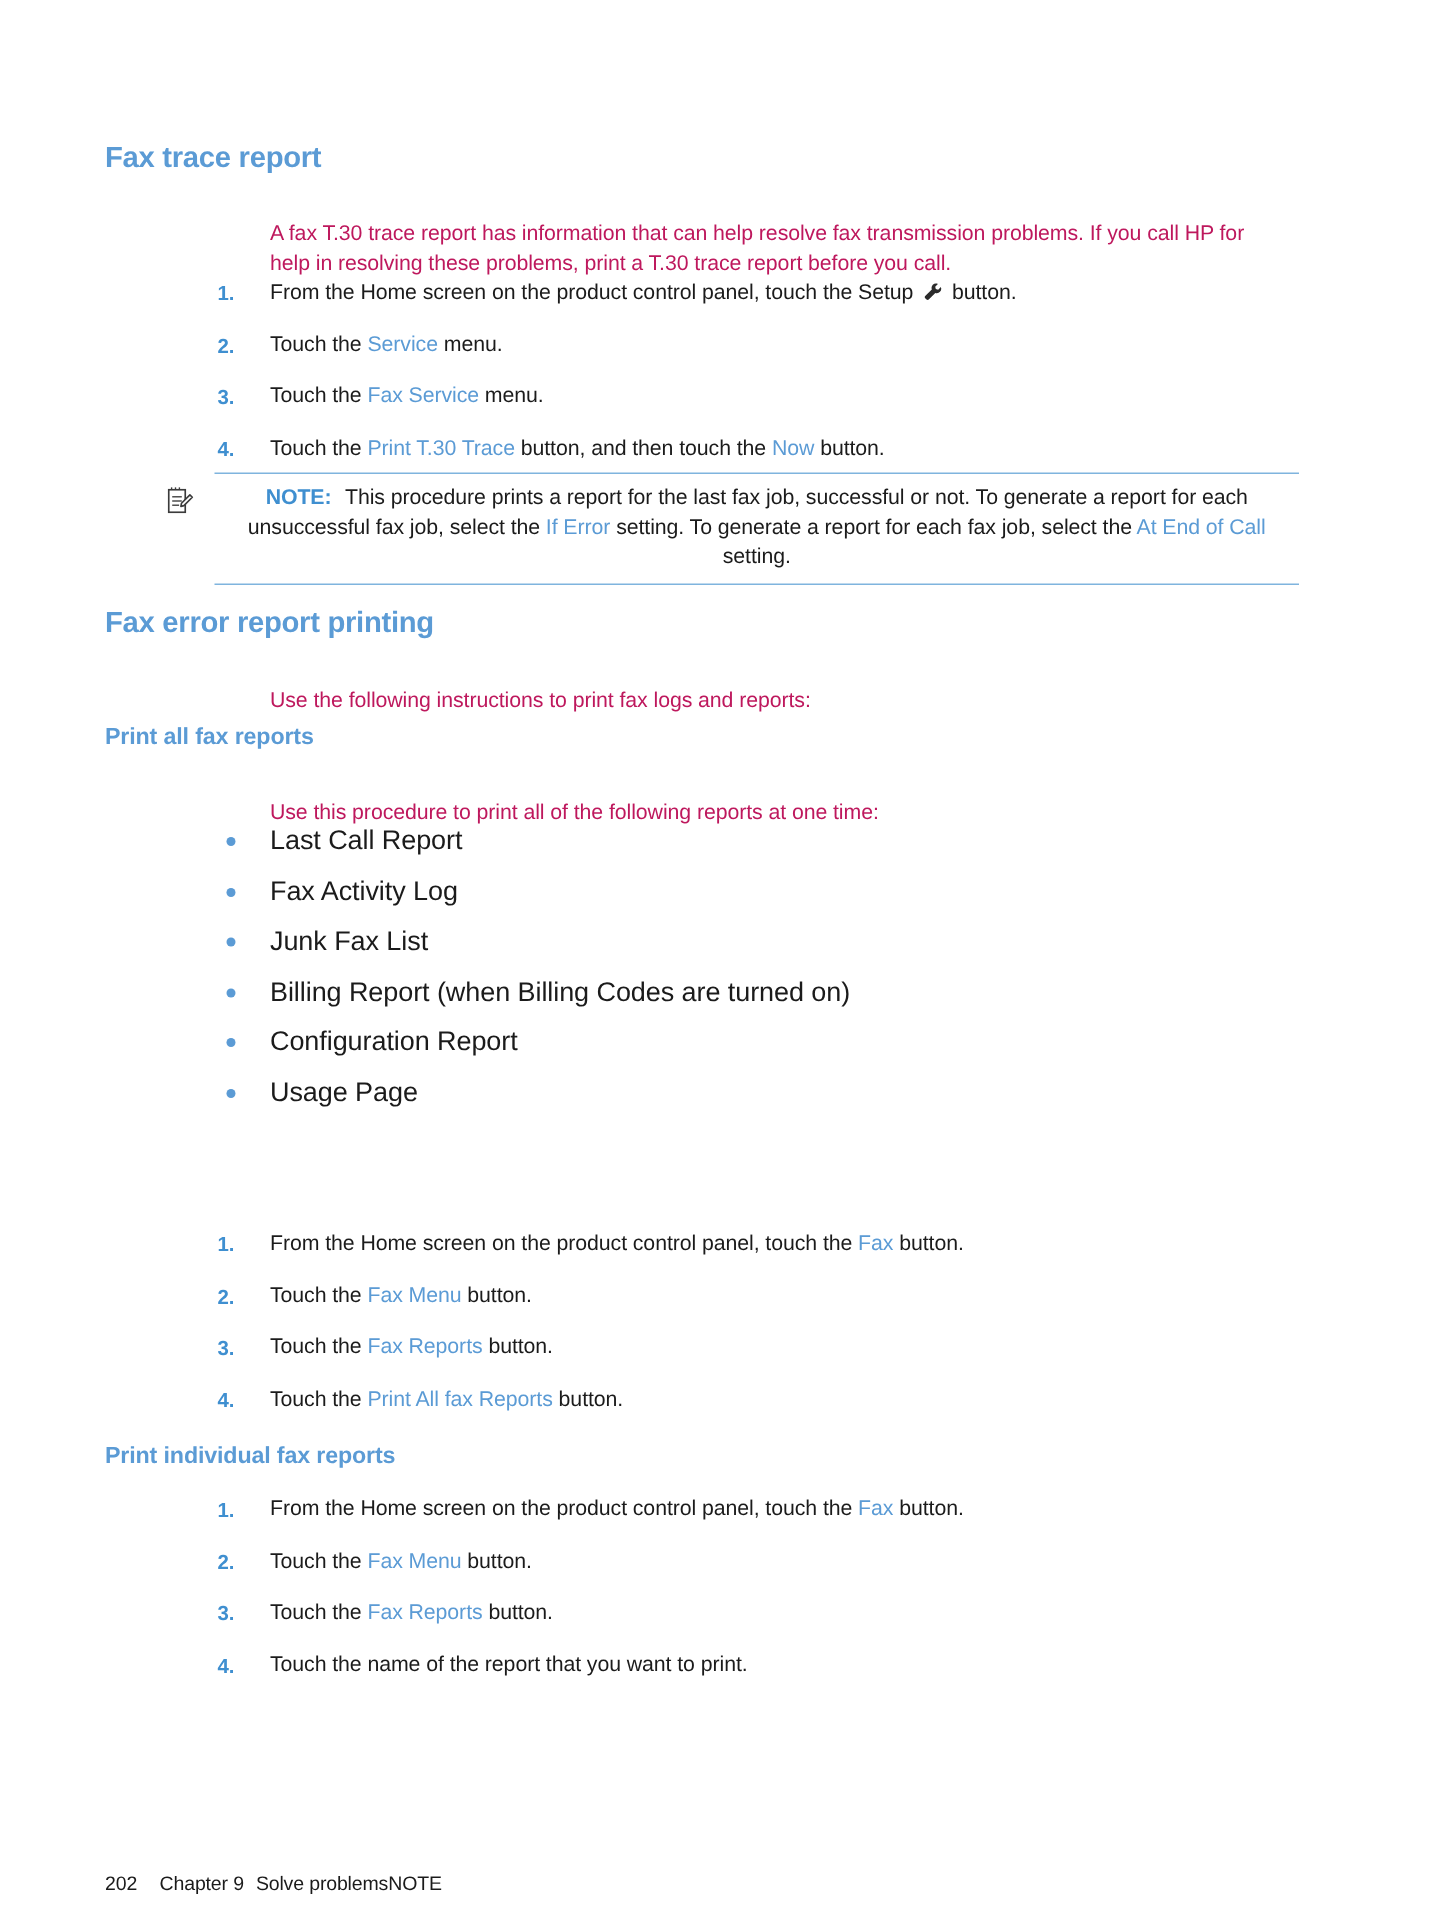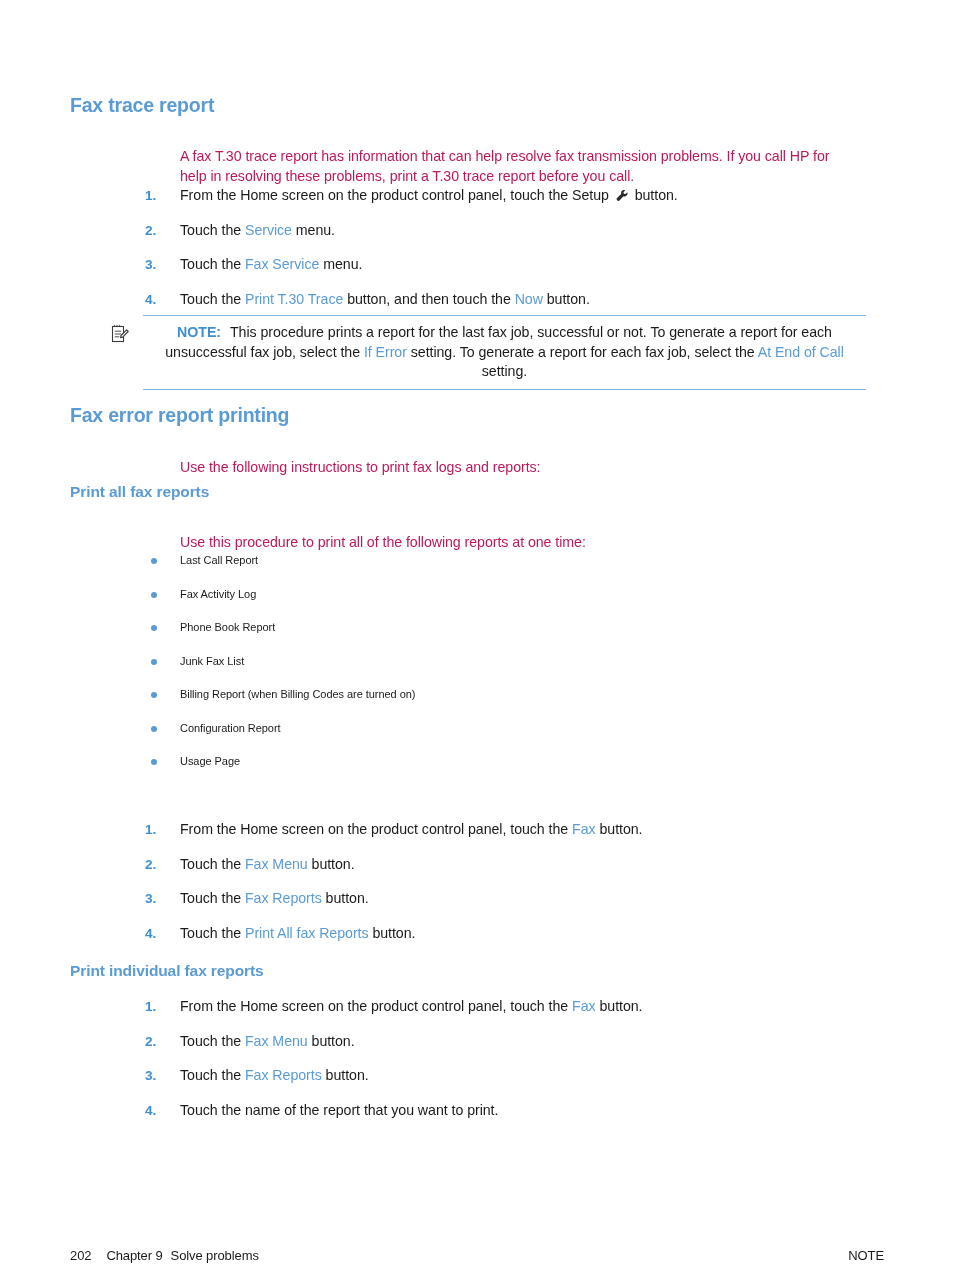--- a/index.html
+++ b/index.html
@@ -88,21 +88,21 @@
   
   ul.bullets {
     list-style: none;
     margin: 0;
     padding: 0;
     margin-left: 75px;
   }
   ul.bullets > li {
     position: relative;
     padding-left: 35px;
-    font-size: 11px;
+    font-size: 18px;
     line-height: 19.5px;
     color: #1b1b1b;
     letter-spacing: -0.05px;
   }
   ul.bullets > li + li {
     margin-top: 14px;
   }
   ul.bullets > li .dot {
     position: absolute;
     left: 6px;
@@ -155,21 +155,21 @@
   .footer {
     position: absolute;
     left: 70px;
     right: 70px;
     bottom: 0;
     height: 30px;
     font-size: 13px;
     color: #1b1b1b;
     display: flex;
     align-items: center;
-    justify-content: space-between;
+    justify-content: flex-start;
     letter-spacing: -0.1px;
   }
   .footer-left {
     display: flex;
     align-items: baseline;
   }
   .footer-page {
     margin-right: 15px;
   }
   .footer-chapter {
@@ -268,24 +268,20 @@
       <li>
         <span class="dot"></span>
         <span>Last Call Report</span>
       </li>
       <li>
         <span class="dot"></span>
         <span>Fax Activity Log</span>
       </li>
       <li>
         <span class="dot"></span>
-        <span>Phone Book Report</span>
-      </li>
-      <li>
-        <span class="dot"></span>
         <span>Junk Fax List</span>
       </li>
       <li>
         <span class="dot"></span>
         <span>Billing Report (when Billing Codes are turned on)</span>
       </li>
       <li>
         <span class="dot"></span>
         <span>Configuration Report</span>
       </li>

